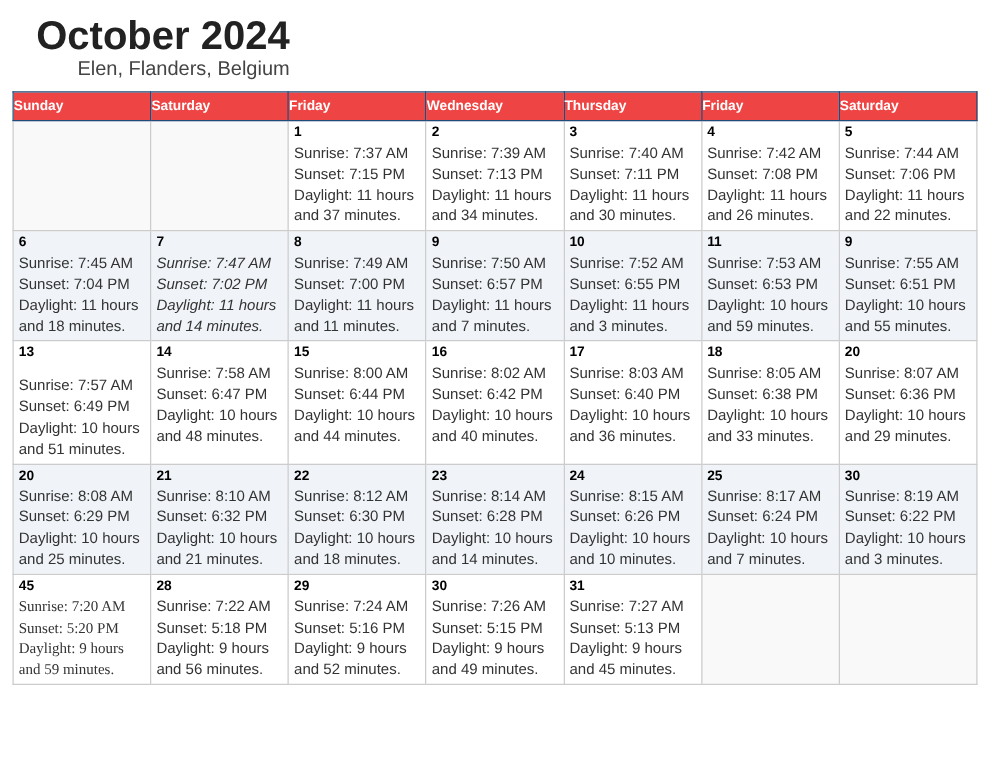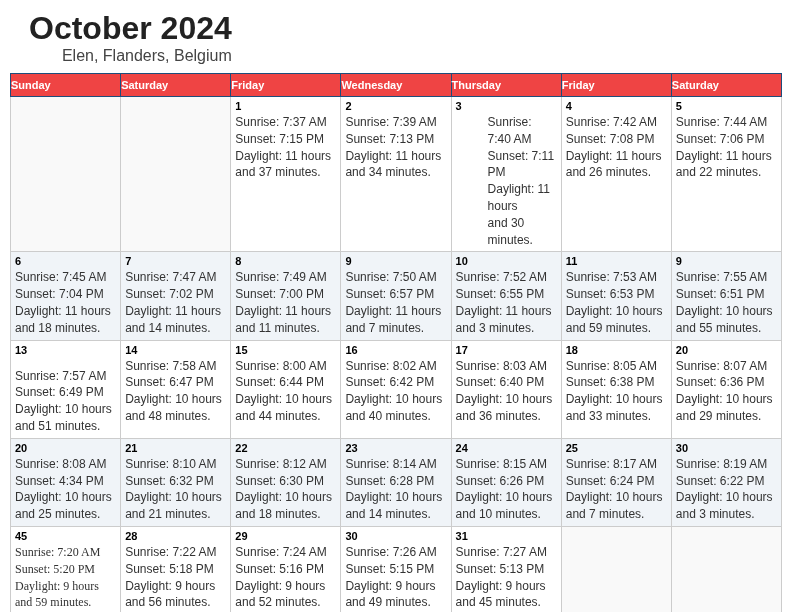--- a/index.html
+++ b/index.html
@@ -127,21 +127,21 @@
         </td>
         <td>
           <span class="day-number">2</span>
           <div class="day-detail" style="white-space: pre-line;">Sunrise: 7:39 AM
 Sunset: 7:13 PM
 Daylight: 11 hours
 and 34 minutes.</div>
         </td>
         <td>
           <span class="day-number">3</span>
-          <div class="day-detail" style="white-space: pre-line; margin-left: 32px;">Sunrise: 7:40 AM
+          <div class="day-detail" style="white-space: pre-line;">Sunrise: 7:40 AM
 Sunset: 7:11 PM
 Daylight: 11 hours
 and 30 minutes.</div>
         </td>
         <td>
           <span class="day-number">4</span>
           <div class="day-detail" style="white-space: pre-line;">Sunrise: 7:42 AM
 Sunset: 7:08 PM
 Daylight: 11 hours
 and 26 minutes.</div>
@@ -157,21 +157,21 @@
       <tr>
         <td class="shaded">
           <span class="day-number">6</span>
           <div class="day-detail" style="white-space: pre-line;">Sunrise: 7:45 AM
 Sunset: 7:04 PM
 Daylight: 11 hours
 and 18 minutes.</div>
         </td>
         <td class="shaded">
           <span class="day-number">7</span>
-          <div class="day-detail" style="white-space: pre-line;">Sunrise: 7:47 AM
+          <div class="day-detail" style="white-space: pre-line; font-style: italic;">Sunrise: 7:47 AM
 Sunset: 7:02 PM
 Daylight: 11 hours
 and 14 minutes.</div>
         </td>
         <td class="shaded">
           <span class="day-number">8</span>
           <div class="day-detail" style="white-space: pre-line;">Sunrise: 7:49 AM
 Sunset: 7:00 PM
 Daylight: 11 hours
 and 11 minutes.</div>
@@ -253,21 +253,21 @@
           <div class="day-detail" style="white-space: pre-line;">Sunrise: 8:07 AM
 Sunset: 6:36 PM
 Daylight: 10 hours
 and 29 minutes.</div>
         </td>
       </tr>
       <tr>
         <td class="shaded">
           <span class="day-number">20</span>
           <div class="day-detail" style="white-space: pre-line;">Sunrise: 8:08 AM
-Sunset: 4:34 PM
+Sunset: 6:29 PM
 Daylight: 10 hours
 and 25 minutes.</div>
         </td>
         <td class="shaded">
           <span class="day-number">21</span>
           <div class="day-detail" style="white-space: pre-line;">Sunrise: 8:10 AM
 Sunset: 6:32 PM
 Daylight: 10 hours
 and 21 minutes.</div>
         </td>

